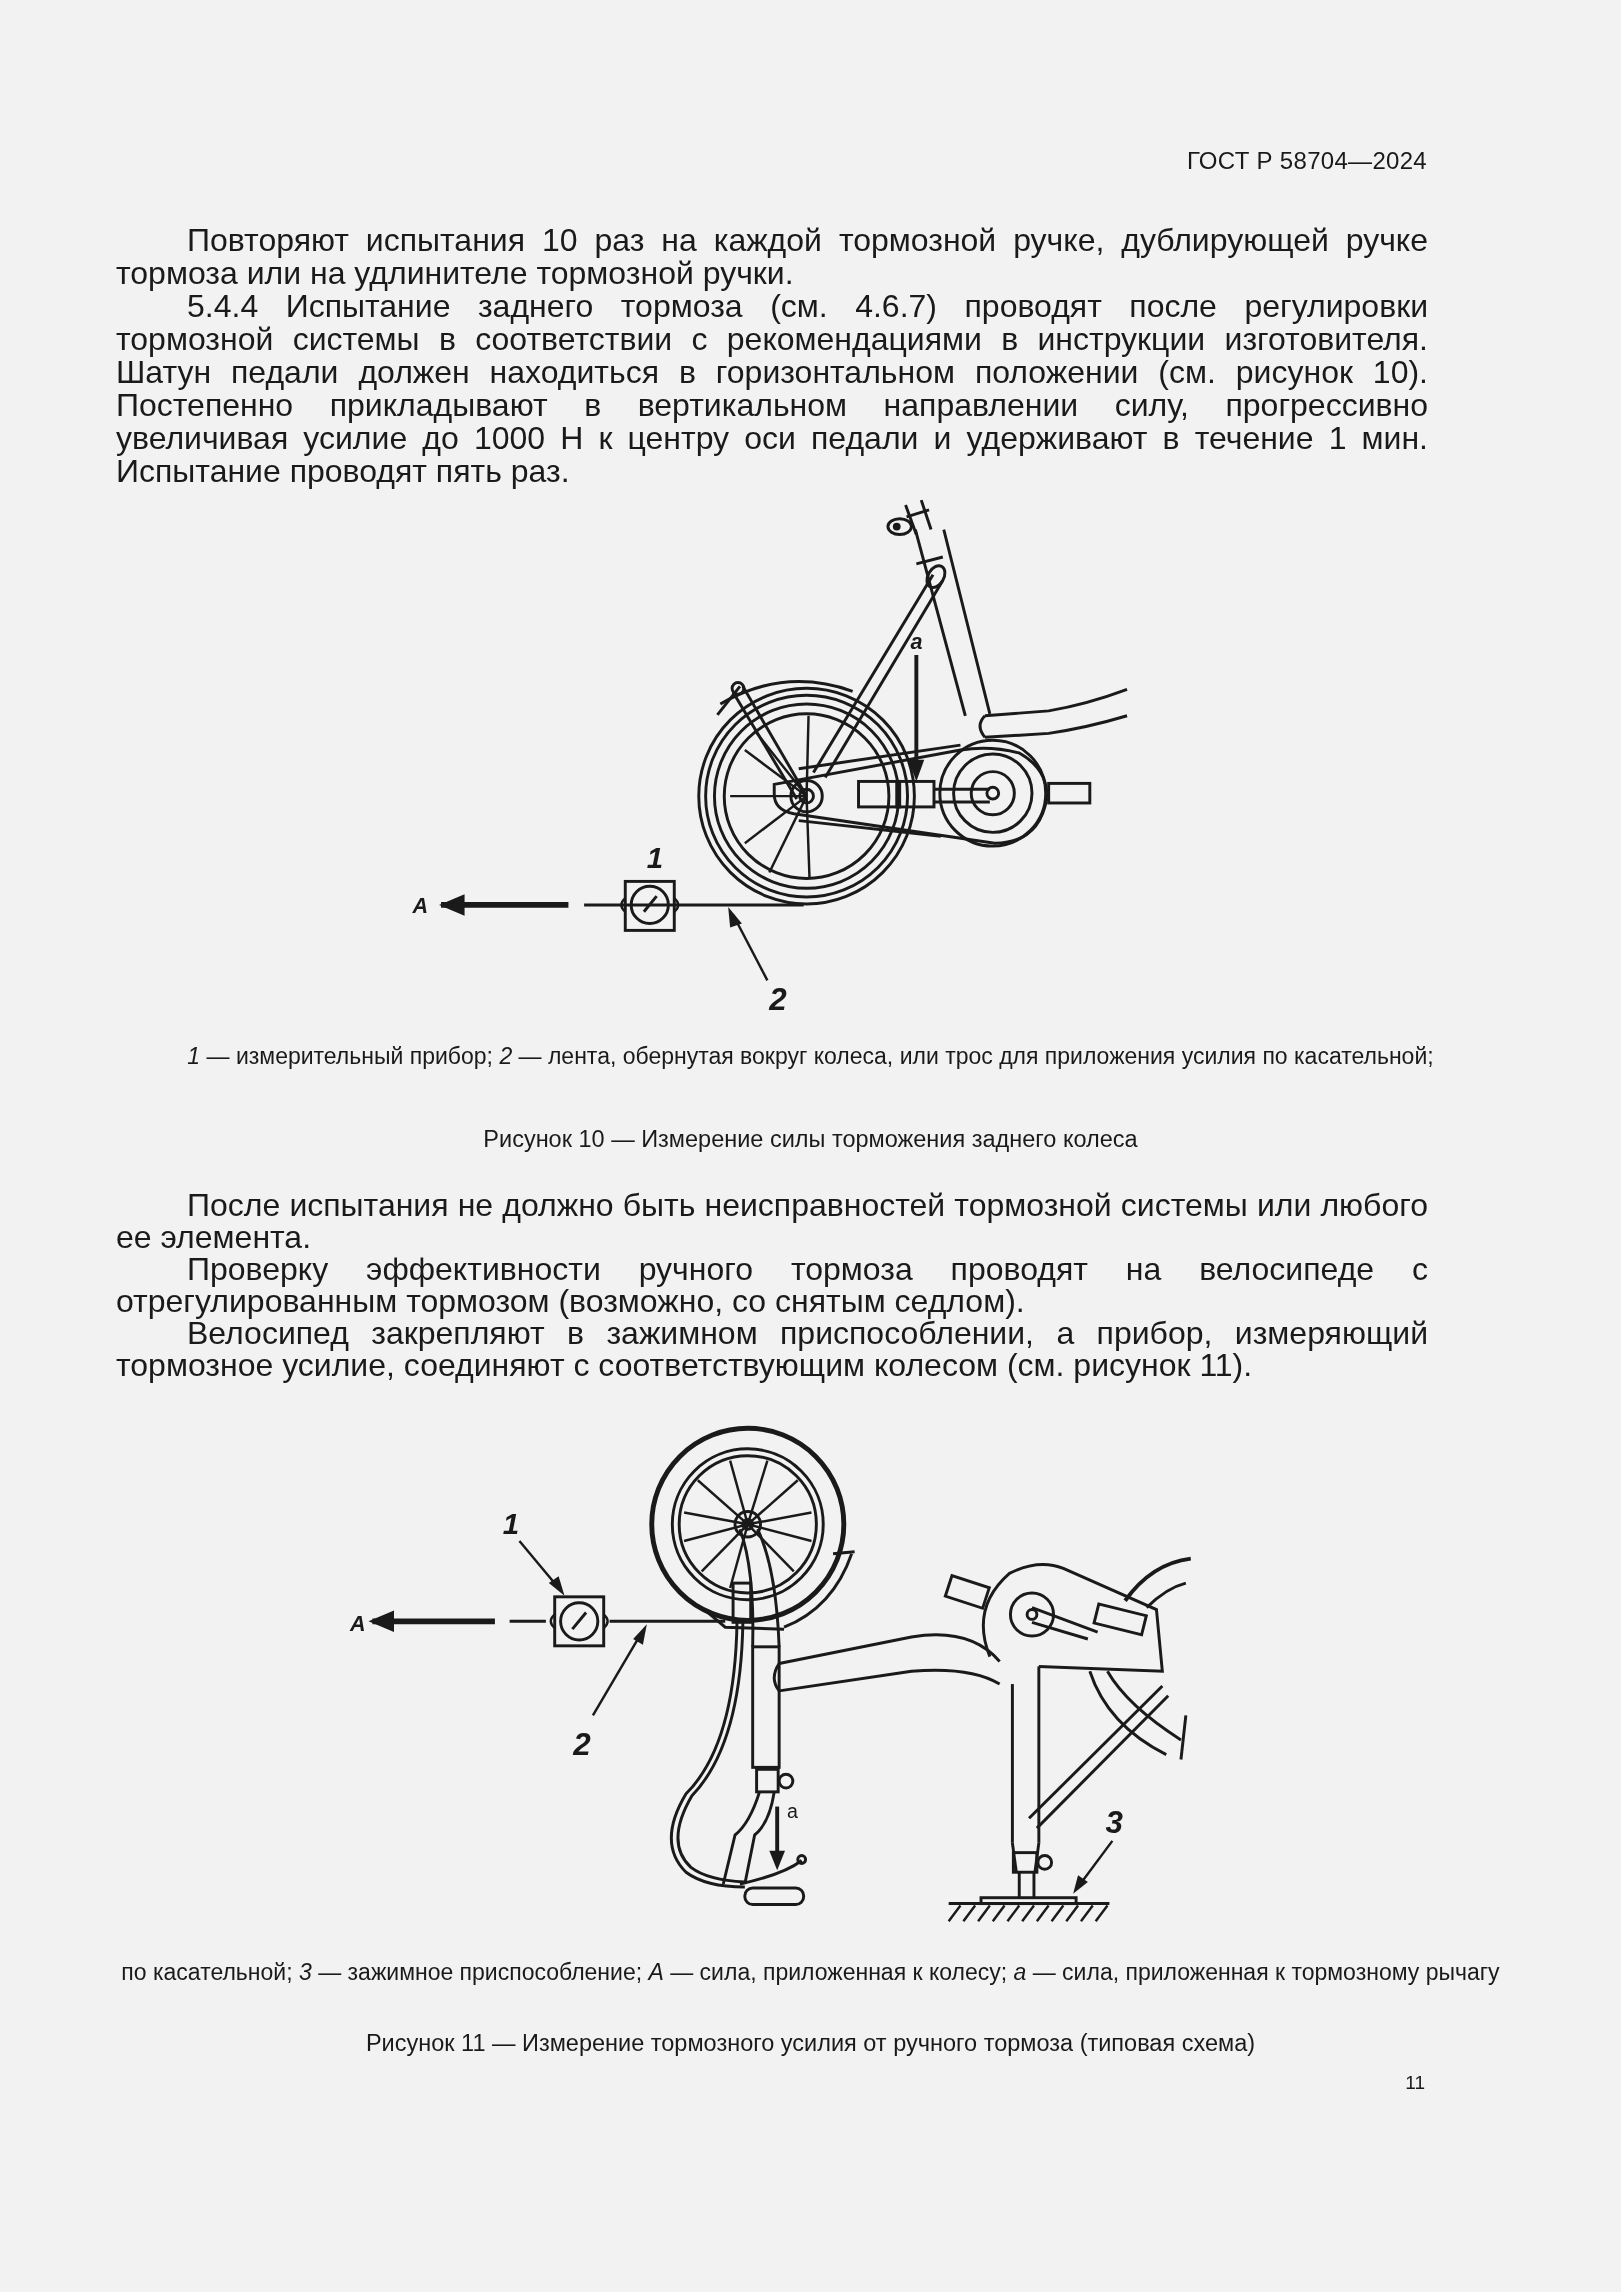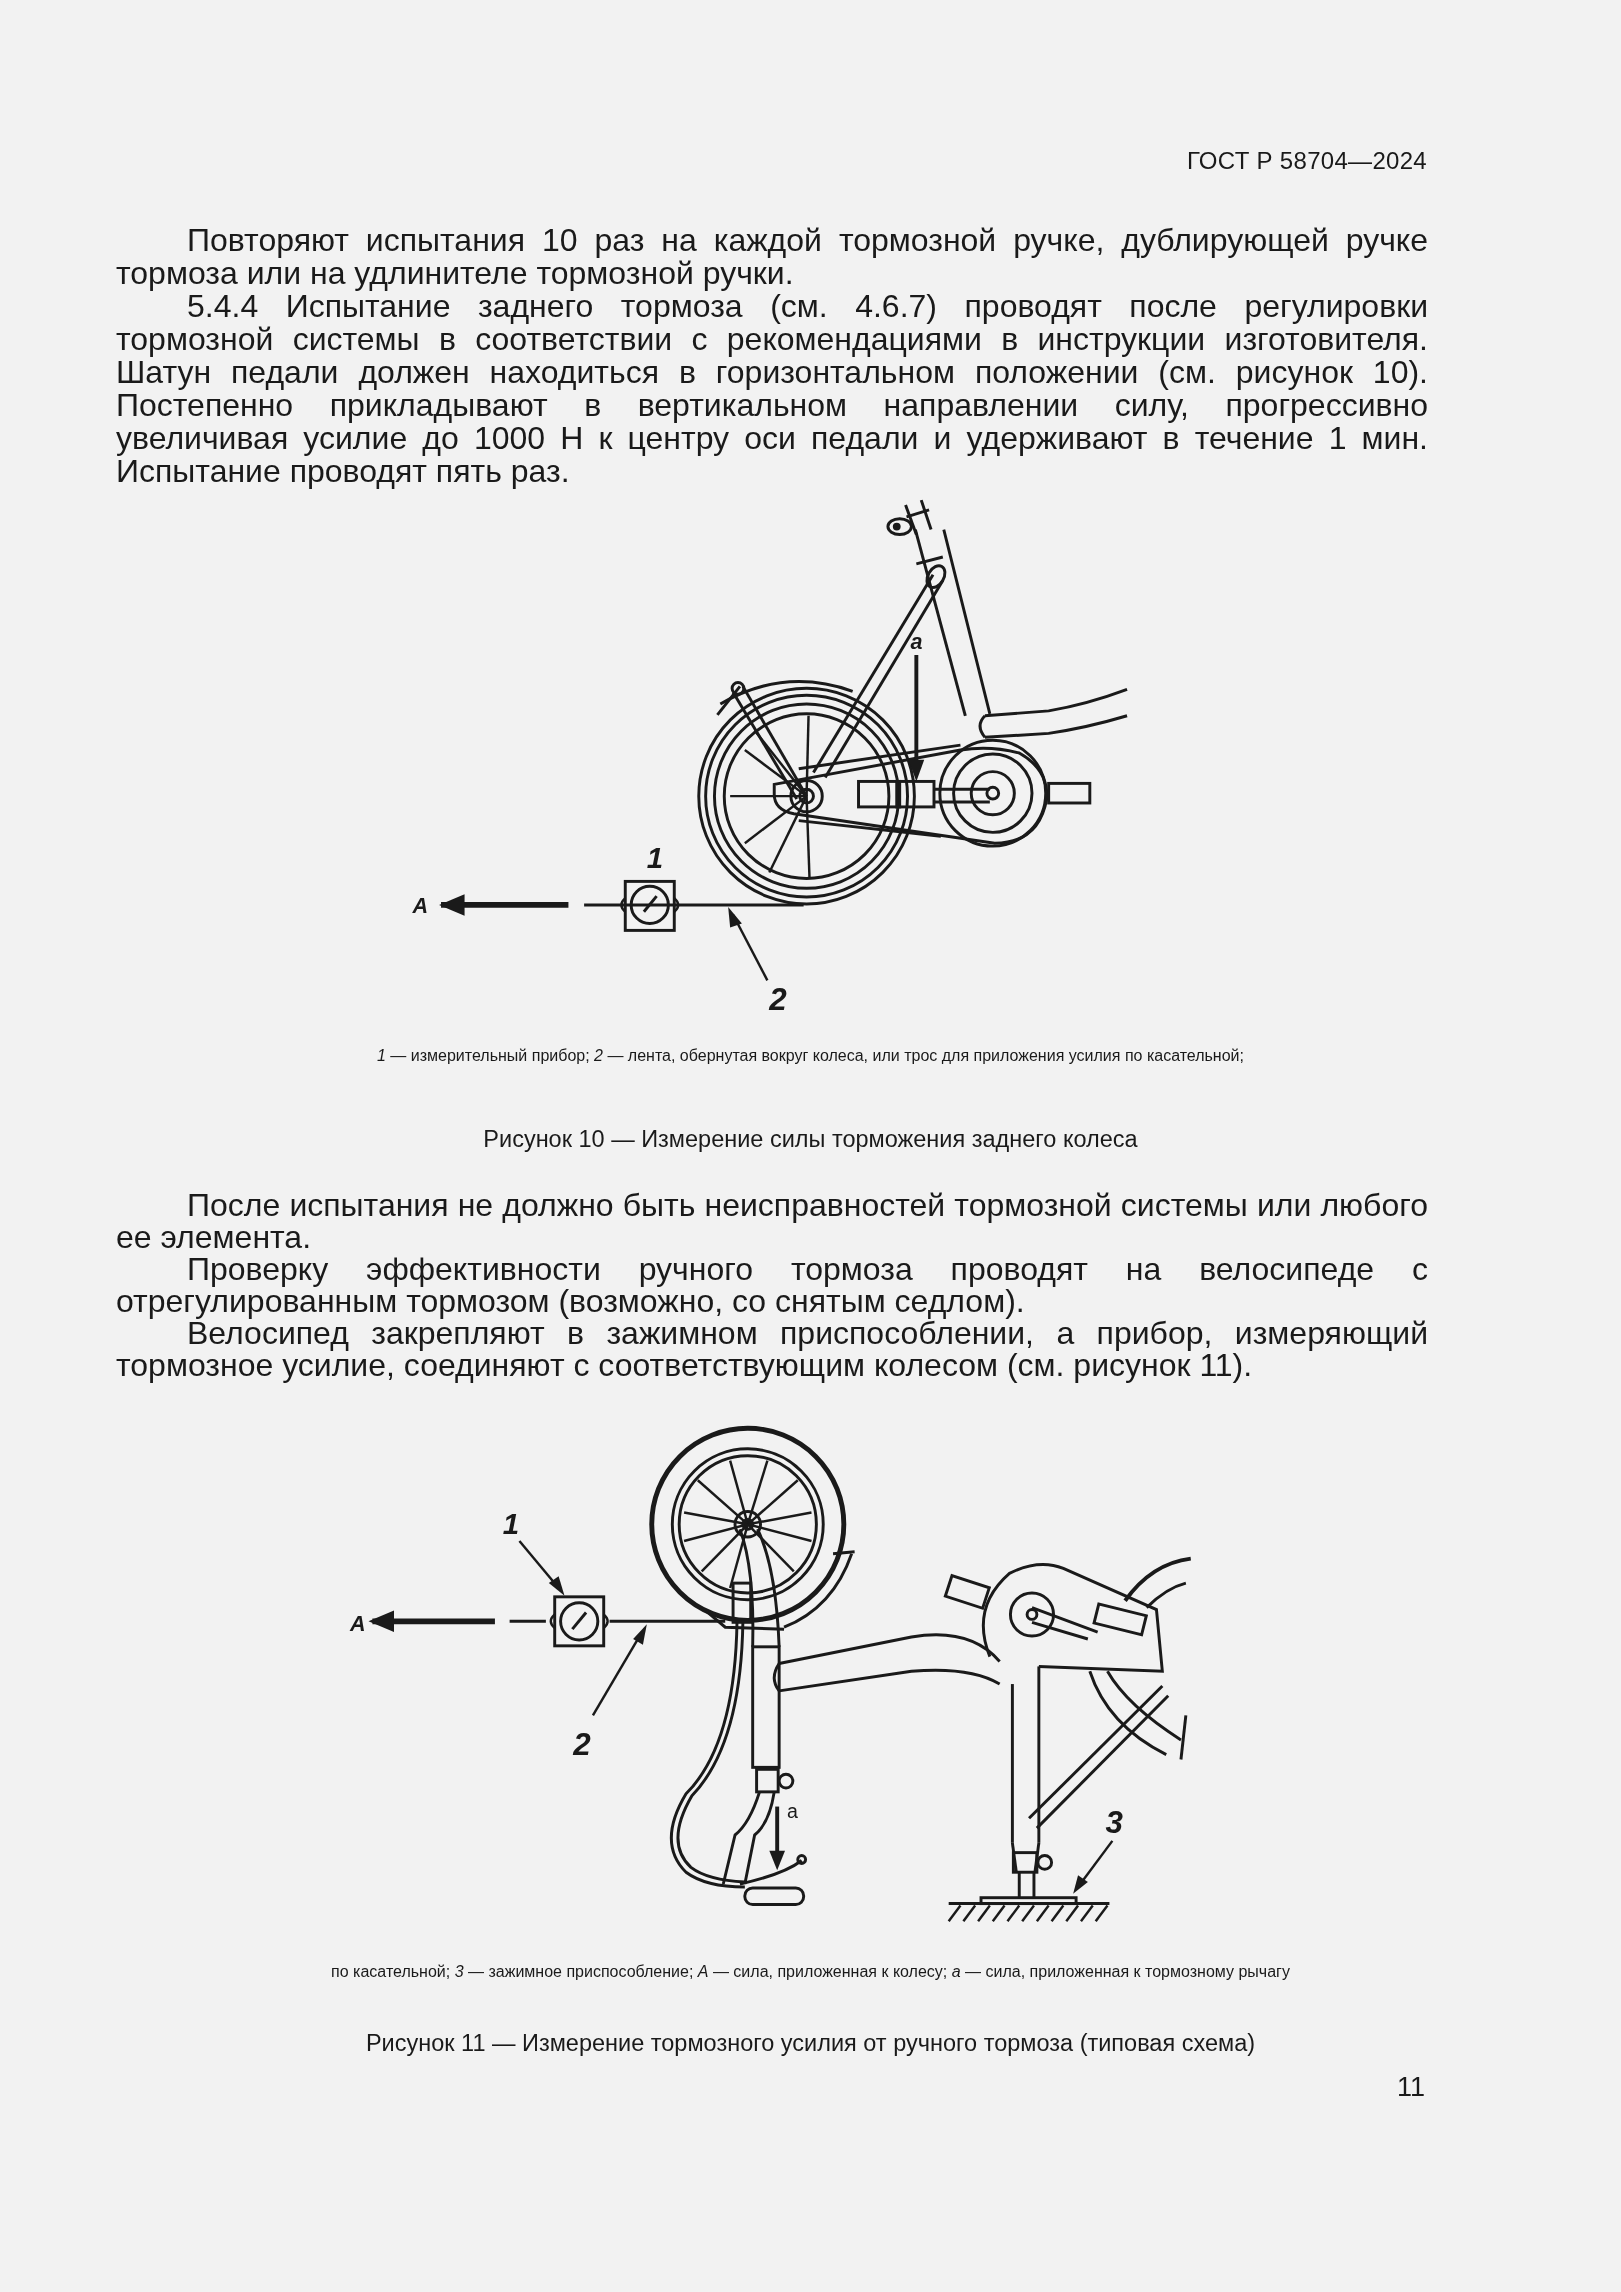--- a/index.html
+++ b/index.html
@@ -3,24 +3,24 @@
 <meta charset="utf-8">
 <style>
   html, body { margin:0; padding:0; }
   body { width:1621px; height:2293px; background:#f2f2f2; position:relative; overflow:hidden;
          font-family:"Liberation Sans", sans-serif; color:#1a1a1a; }
   .abs { position:absolute; }
   .hdr { top:147px; right:194px; font-weight:normal; font-size:24px; letter-spacing:0.3px; }
   .txt { position:absolute; left:116px; width:1312px; font-size:32px; line-height:33px; text-align:justify; text-align-last:left; }
   .p { margin:0; text-indent:71px; }
   .p.bold { font-weight:bold; }
-  .cap-legend { position:absolute; left:98px; width:1425px; text-align:center; font-size:16px; line-height:28px; }
+  .cap-legend { position:absolute; left:98px; width:1425px; text-align:center; font-size:23px; line-height:28px; }
   .cap-legend i { font-style:italic; }
   .cap-title { position:absolute; left:98px; width:1425px; text-align:center; font-size:23.5px; }
-  .pgnum { position:absolute; right:196px; top:2072px; font-size:27px; }
+  .pgnum { position:absolute; right:196px; top:2072px; font-size:19px; }
   svg { position:absolute; left:0; top:0; }
   .lbl { font-family:"Liberation Sans", sans-serif; font-style:italic; font-weight:bold; fill:#1a1a1a; }
 </style>
 </head>
 <body>
 
 <div class="abs hdr">ГОСТ Р 58704—2024</div>
 
 <div class="txt" style="top:224px;">
   <p class="p">Повторяют испытания 10 раз на каждой тормозной ручке, дублирующей ручке тормоза или на удлинителе тормозной ручки.</p>

